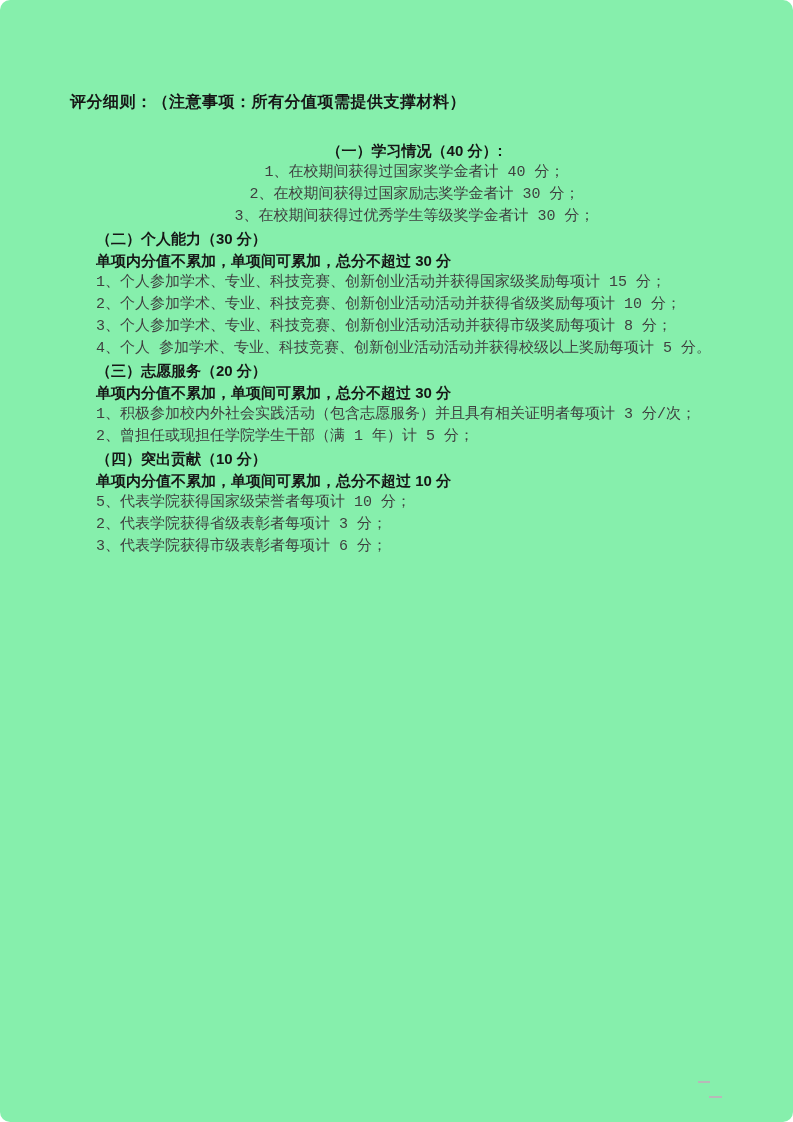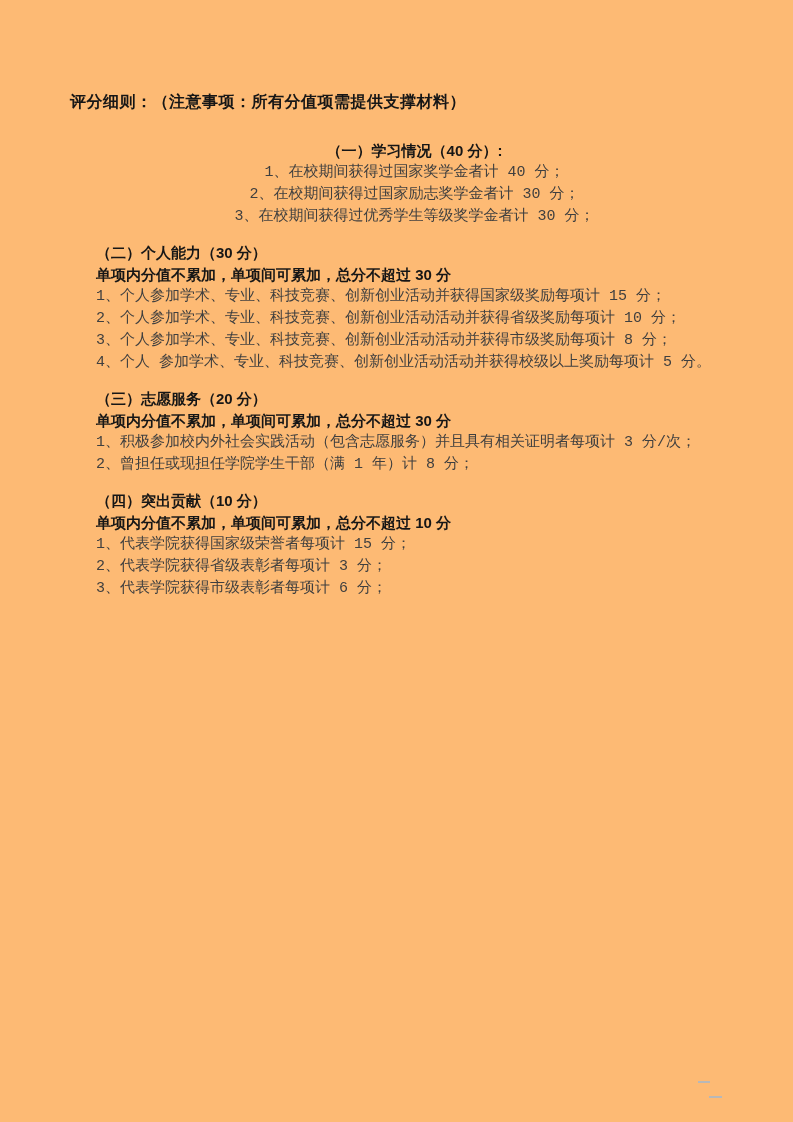--- a/index.html
+++ b/index.html
@@ -7,38 +7,39 @@
   body {
     width: 793px;
     height: 1122px;
     position: relative;
     overflow: hidden;
     font-family: "Liberation Serif", serif;
   }
   .page {
     position: absolute;
     inset: 0;
-    background: #fdba74;
+    background: #86efac;
+    border-radius: 10px;
   }
   .content {
     padding: 90px 60px 0 70px;
   }
   .doc-title {
     font-family: "Liberation Sans", sans-serif;
     font-weight: bold;
     font-size: 16px;
     line-height: 24px;
     color: #161616;
     letter-spacing: 0.5px;
   }
   .sections {
     margin-left: 26px;
   }
   .section {
-    margin-top: 14px;
+    margin-top: 0;
   }
   .section:first-child {
     margin-top: 26px;
     text-align: center;
   }
   .section-heading {
     font-family: "Liberation Sans", sans-serif;
     font-weight: bold;
     font-size: 15px;
     line-height: 22px;
@@ -89,27 +90,27 @@
         <div class="section-item">1、个人参加学术、专业、科技竞赛、创新创业活动并获得国家级奖励每项计 15 分；</div>
         <div class="section-item">2、个人参加学术、专业、科技竞赛、创新创业活动活动并获得省级奖励每项计 10 分；</div>
         <div class="section-item">3、个人参加学术、专业、科技竞赛、创新创业活动活动并获得市级奖励每项计 8 分；</div>
         <div class="section-item">4、个人  参加学术、专业、科技竞赛、创新创业活动活动并获得校级以上奖励每项计 5 分。</div>
       </div>
 
       <div class="section">
         <div class="section-heading">（三）志愿服务（20 分）</div>
         <div class="section-rule">单项内分值不累加，单项间可累加，总分不超过 30 分</div>
         <div class="section-item">1、积极参加校内外社会实践活动（包含志愿服务）并且具有相关证明者每项计 3 分/次；</div>
-        <div class="section-item">2、曾担任或现担任学院学生干部（满 1 年）计 8 分；</div>
+        <div class="section-item">2、曾担任或现担任学院学生干部（满 1 年）计 5 分；</div>
       </div>
 
       <div class="section">
         <div class="section-heading">（四）突出贡献（10 分）</div>
         <div class="section-rule">单项内分值不累加，单项间可累加，总分不超过 10 分</div>
-        <div class="section-item">1、代表学院获得国家级荣誉者每项计 15 分；</div>
+        <div class="section-item">5、代表学院获得国家级荣誉者每项计 10 分；</div>
         <div class="section-item">2、代表学院获得省级表彰者每项计 3 分；</div>
         <div class="section-item">3、代表学院获得市级表彰者每项计 6 分；</div>
       </div>
 
     </div>
   </div>
 
   <div class="artifact-dash artifact-dash-1"></div>
   <div class="artifact-dash artifact-dash-2"></div>
 </div>

